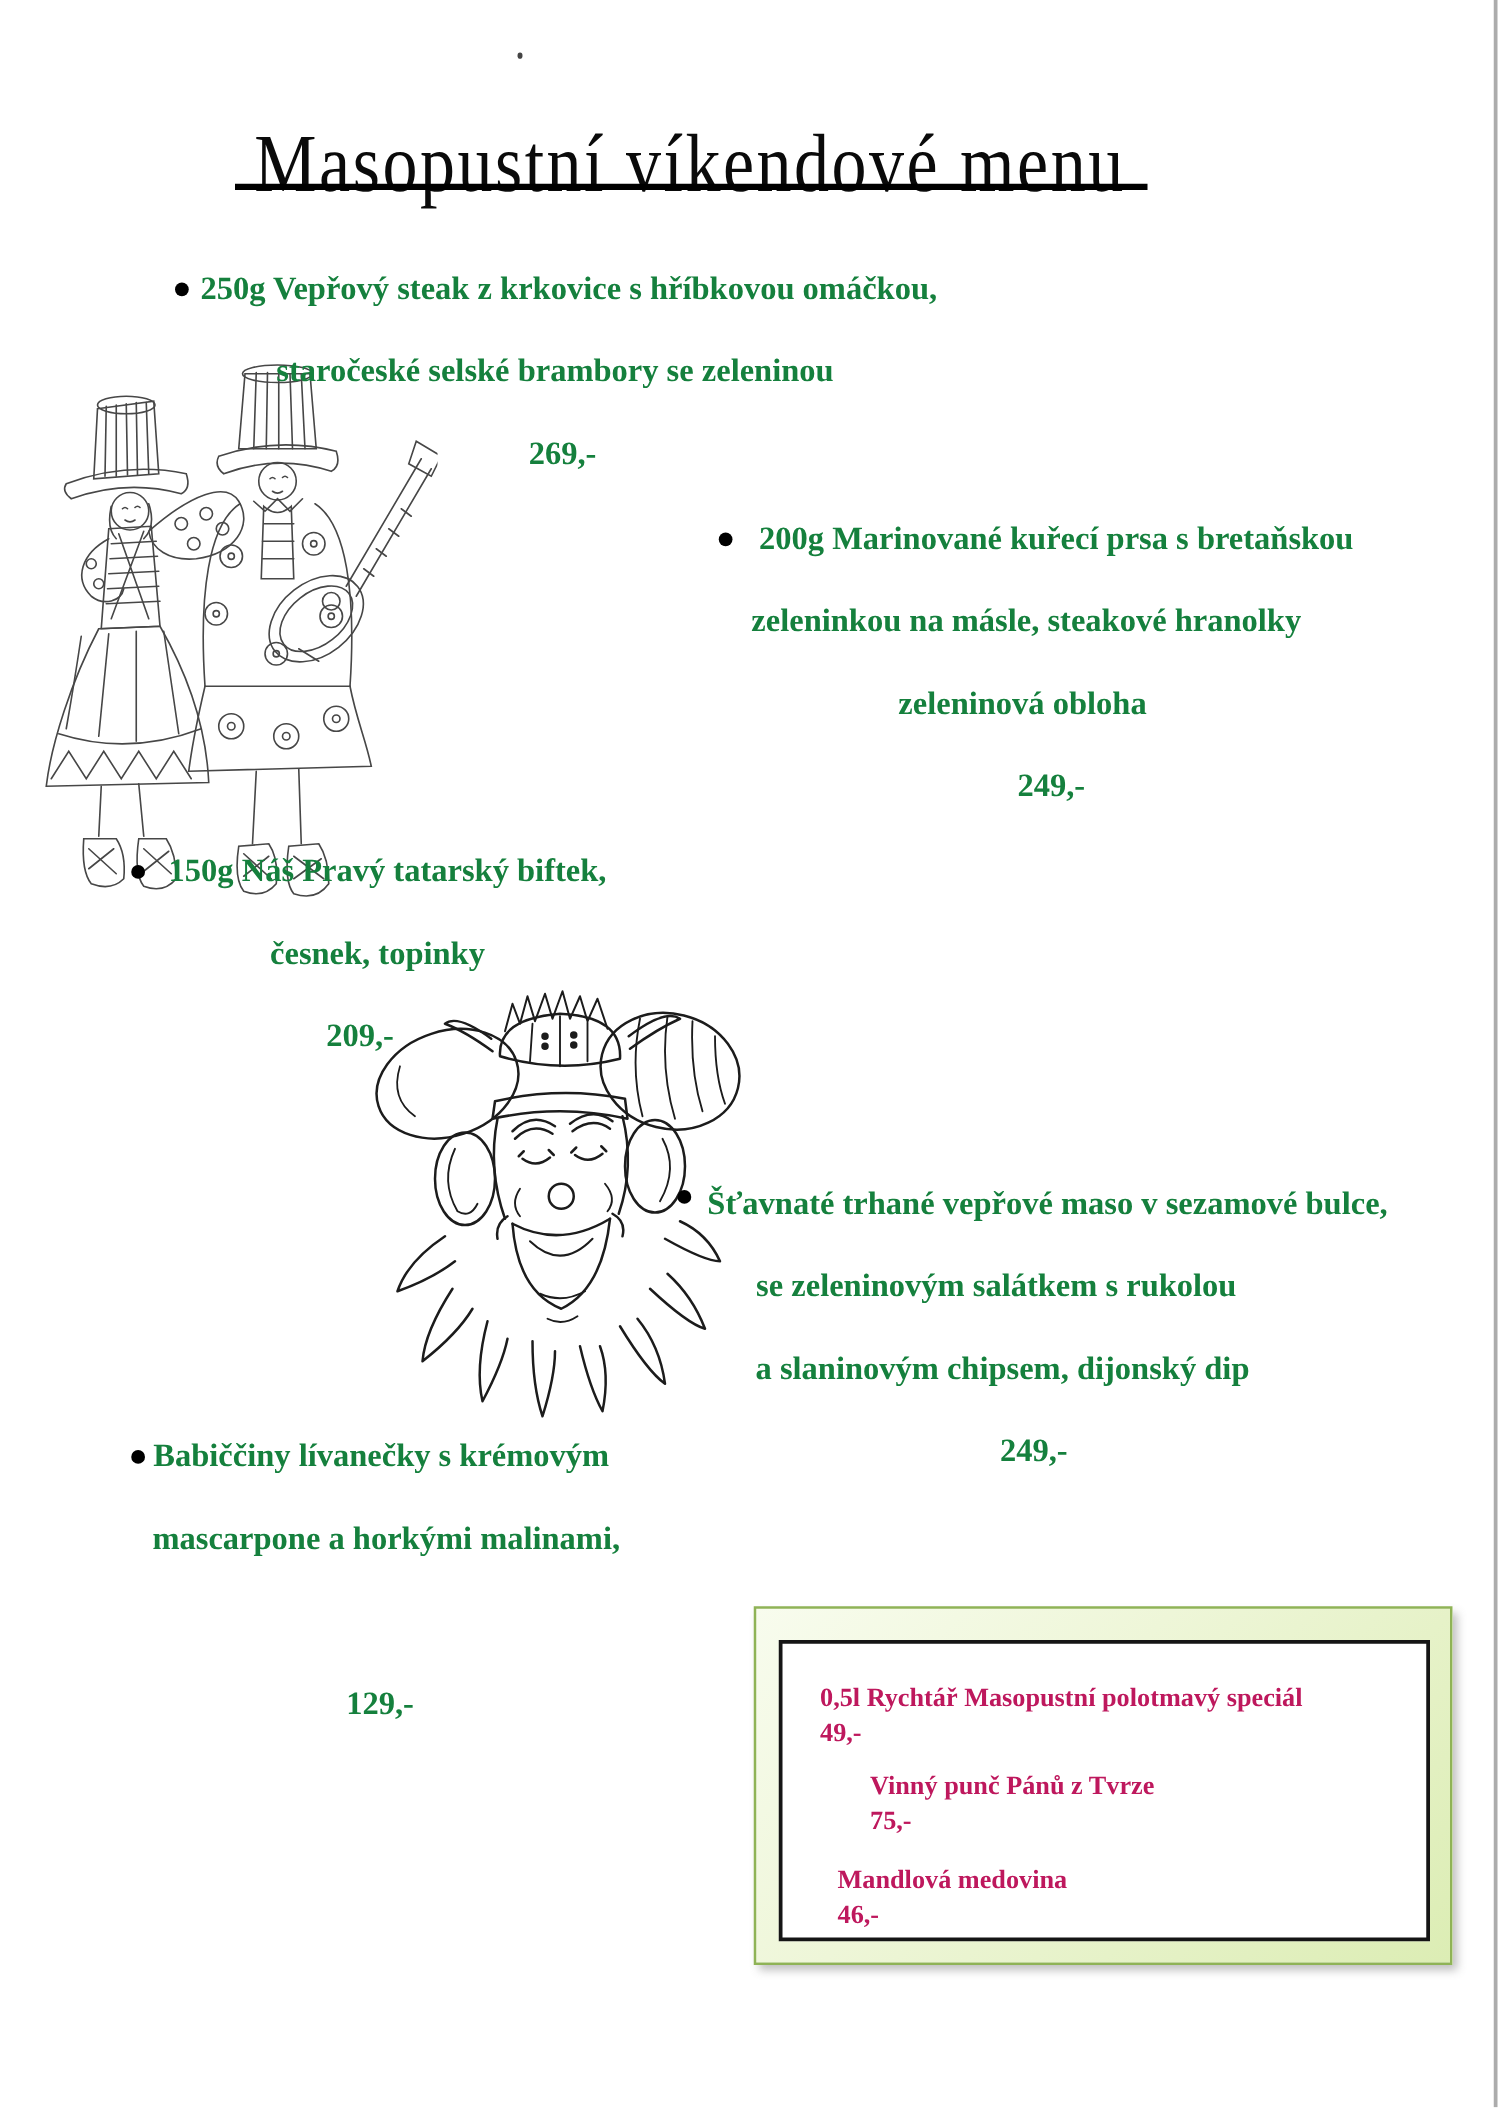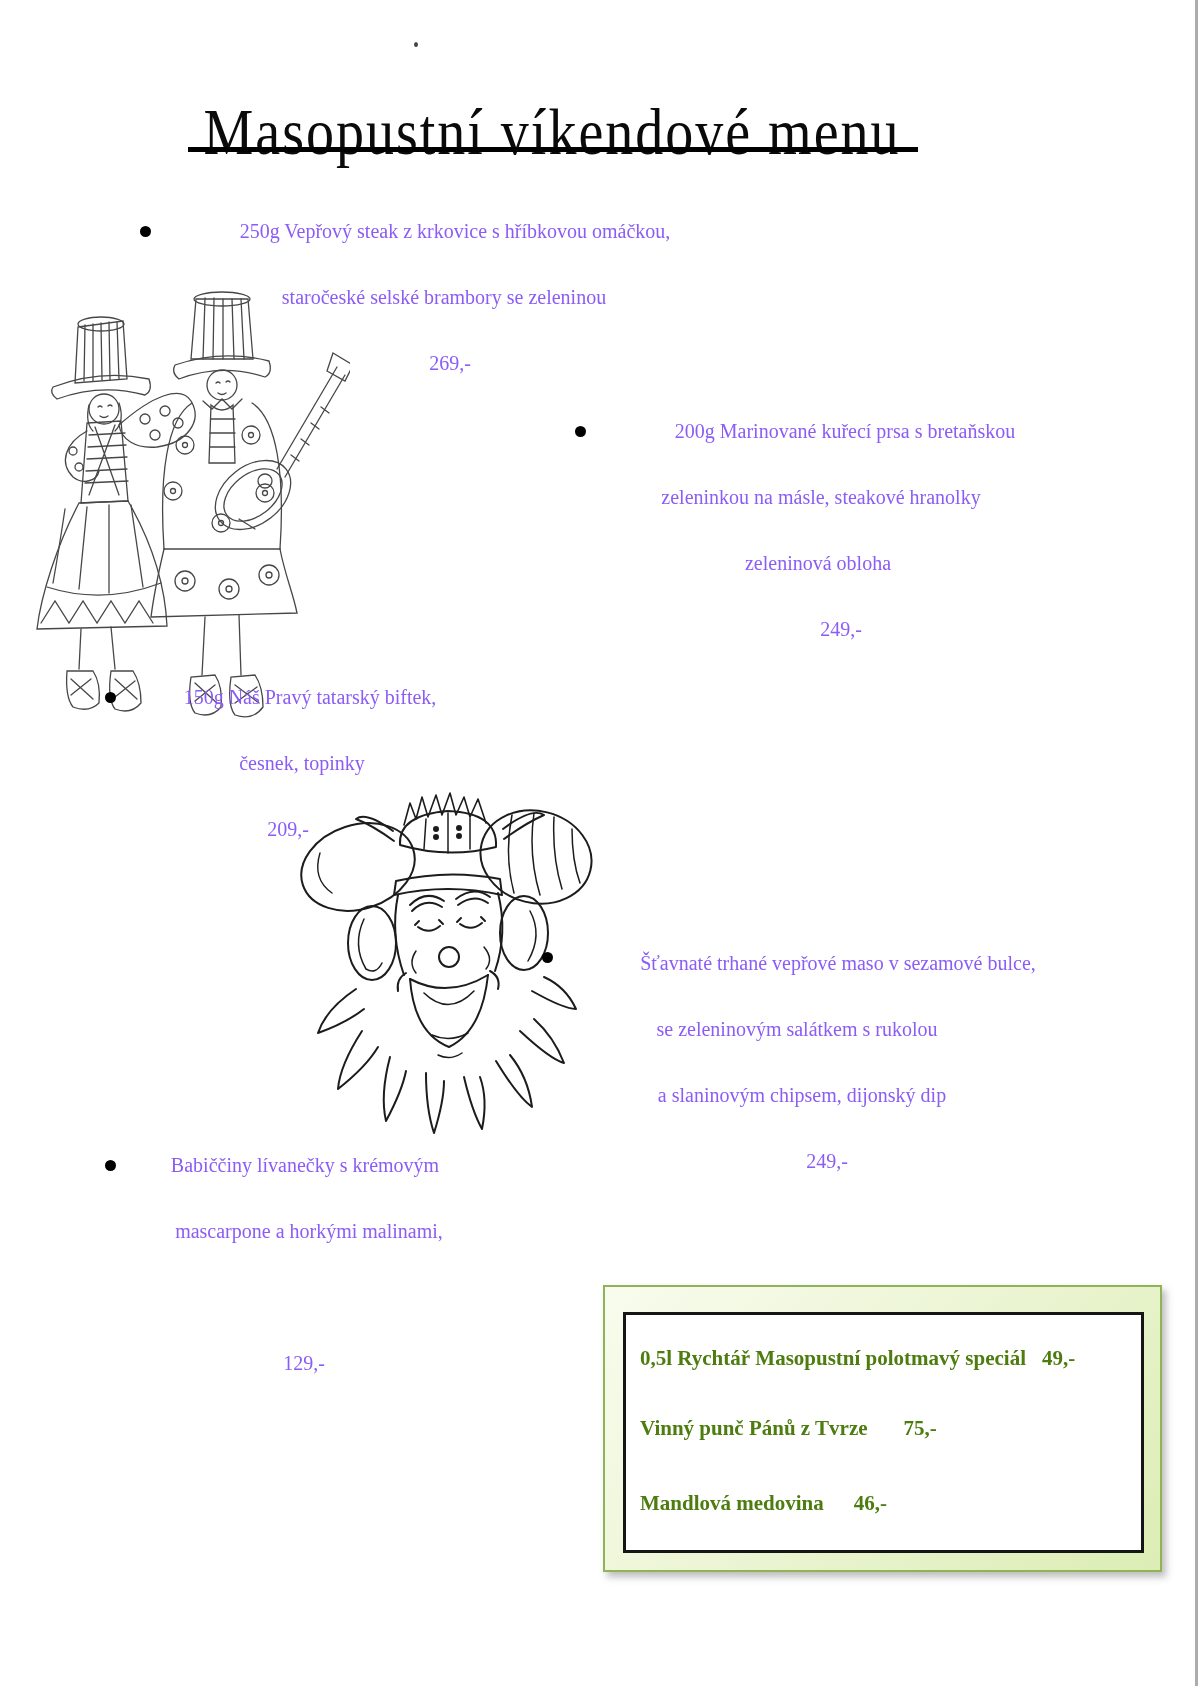--- a/index.html
+++ b/index.html
@@ -14,48 +14,49 @@
     position:absolute;left:552px;top:56px;transform:translateX(-50%) scaleY(1.18);
     transform-origin:top center;white-space:nowrap;
     font-family:"Liberation Serif", serif;font-size:56px;font-weight:normal;
     letter-spacing:2px;color:#0a0a0a;
   }
   .title-underline{position:absolute;left:188px;top:147px;width:730px;height:5px;background:#000;}
   .ink-speck{position:absolute;left:414px;top:42px;width:4px;height:5px;background:#444;border-radius:50%;}
   
   .t{
     position:absolute;transform:translateX(-50%);white-space:nowrap;
-    font-family:"Liberation Serif", serif;font-weight:normal;font-size:20px;color:#8b5cf6;
+    font-family:"Liberation Serif", serif;font-weight:bold;font-size:26px;color:#15803d;
     z-index:5;line-height:32px;
   }
   .bullet{position:absolute;width:11px;height:11px;border-radius:50%;background:#000;z-index:6;}
   
   .illu{position:absolute;z-index:1;}
   
   .drinks-box{
     position:absolute;left:603px;top:1285px;width:559px;height:287px;box-sizing:border-box;
     border:2px solid #8fb356;
     background:linear-gradient(135deg,#f8fcee 0%,#eef6d8 40%,#dcedb4 100%);
     box-shadow:4px 5px 7px rgba(110,110,110,.45);
     z-index:4;
   }
   .drinks-inner{
     position:absolute;left:18px;right:16px;top:25px;bottom:17px;
     border:3px solid #151515;background:#ffffff;
   }
   .drink-row{
     position:absolute;left:14px;display:flex;align-items:baseline;white-space:nowrap;
-    font-family:"Liberation Serif", serif;font-weight:bold;font-size:21px;color:#4d7c0f;
+    font-family:"Liberation Serif", serif;font-weight:bold;font-size:21px;color:#be185d;
     line-height:28px;
+    flex-direction:column;
   }
   .drink-row.r1{top:29px;}
   .drink-row.r2{top:99px;justify-content:flex-end;}
   .drink-row.r3{top:174px;}
   .drink-row.r1 .drink-price{margin-left:16px;}
-  .drink-row.r2 .drink-price{margin-left:36px;}
+  .drink-row.r2 .drink-price{margin-left:56px;}
   .drink-row.r3 .drink-price{margin-left:30px;}
   svg{display:block;}
 </style>
 </head>
 <body>
 
 <div class="page">
 
   <div class="edge-line"></div>
 

